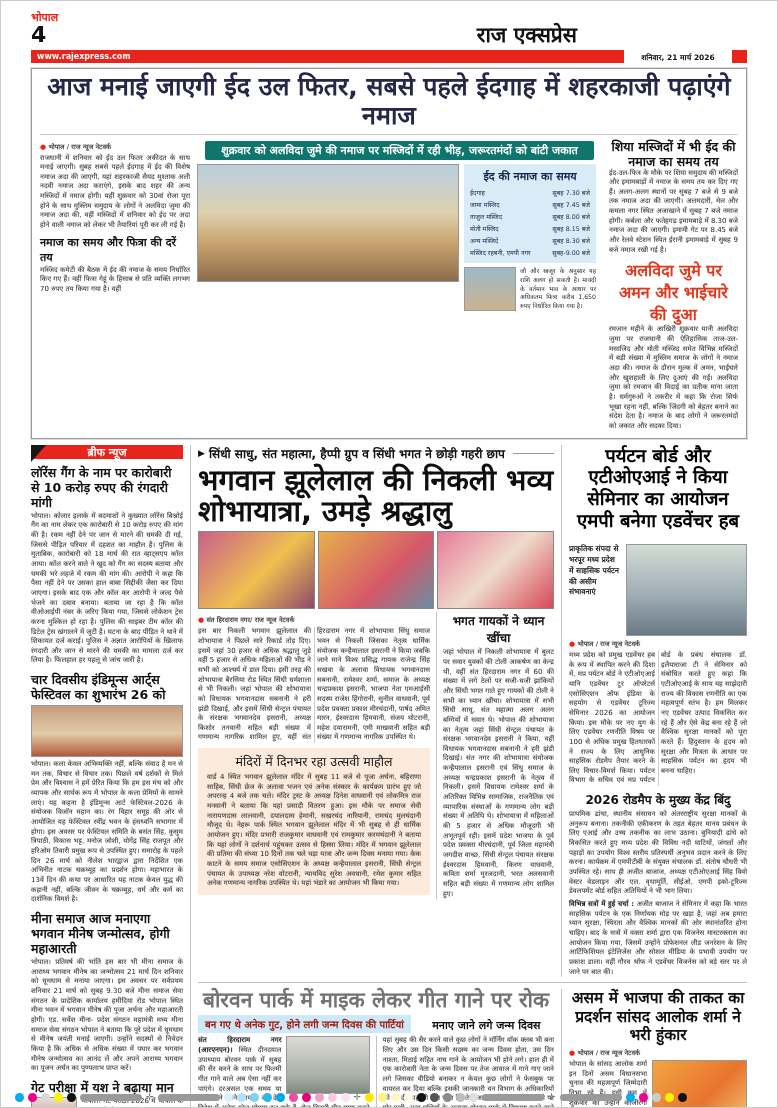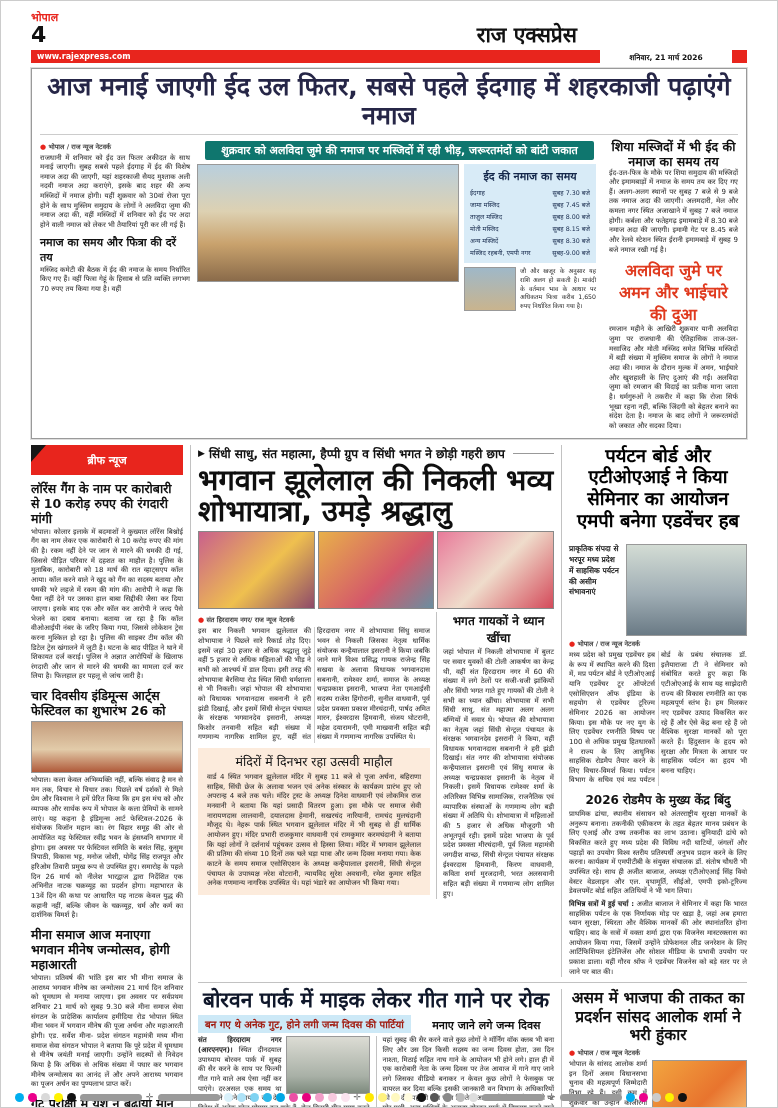--- a/index.html
+++ b/index.html
@@ -7,21 +7,21 @@
   body{width:778px;font-family:"DejaVu Sans",sans-serif}
   .page{width:778px;height:1108px;background:#fff;padding:6px 30px 0;overflow:hidden;position:relative;border:1px solid #ccc}
   
   .hdr{display:grid;grid-template-columns:90px 1fr 170px;align-items:end;padding-top:2px}
   .city{color:#e8251d;font-size:11px;font-weight:bold}
   .pageno{font-size:22px;font-weight:bold;color:#111;line-height:1}
   .masthead{font-size:38px;font-weight:bold;color:#111;text-align:center;line-height:1;letter-spacing:-1px}
   .brand{font-size:21px;font-weight:bold;color:#111;text-align:right;line-height:1}
   .redbar{display:flex;height:13px;margin-top:4px}
   .redbar .seg1{flex:1;background:#e8251d;color:#fff;font-size:8px;font-weight:bold;display:flex;align-items:center;padding:0 6px}
-  .redbar .gap{width:132px;background:#fff;color:#111;font-size:7.5px;font-weight:bold;display:flex;align-items:center;justify-content:center}
+  .redbar .gap{width:108px;background:#fff;color:#111;font-size:7.5px;font-weight:bold;display:flex;align-items:center;justify-content:center}
   .redbar .sq{width:15px;background:#e8251d}
   
   .bd{font-size:7px;line-height:1.38;text-align:justify;color:#1d1d1d}
   .byl{font-size:6.5px;font-weight:bold;color:#444;margin:3px 0}
   .byl .dot{color:#e8251d;font-size:7px}
   .vr{border-left:1px solid #c2c2c2}
   .hr{border-top:1px solid #c2c2c2;margin:5px 0}
   
   .lead{border:1px solid #9a9a9a;outline:1px solid #dedede;margin-top:5px;padding:4px 8px 6px}
   .lead-h{font-size:25px;font-weight:bold;color:#262647;text-align:center;line-height:1.15;border-bottom:1px solid #ccc;padding-bottom:3px}
@@ -41,21 +41,21 @@
   .smallcap{font-size:6.2px;line-height:1.4;color:#222;text-align:justify;flex:1}
   .lead-c3{flex:1}
   .shia-h{font-size:12.5px;font-weight:bold;color:#111;text-align:center;line-height:1.2}
   .alvida-h{font-size:16px;font-weight:bold;color:#e03a1e;text-align:center;margin-top:4px}
   .subh1{font-size:11px;font-weight:bold;color:#111;margin:3px 0 2px}
   
   .bodygrid{display:flex;gap:7px;margin-top:6px}
   .leftcol{width:152px}
   .rightarea{flex:1;min-width:0}
   
-  .brief-banner{position:relative;height:30px;background:#e8251d;color:#fff;font-size:11px;font-weight:bold;display:flex;align-items:center;justify-content:center}
+  .brief-banner{position:relative;height:14px;background:#e8251d;color:#fff;font-size:11px;font-weight:bold;display:flex;align-items:center;justify-content:center}
   .brief-banner:before{content:"";position:absolute;left:0;top:0;border-top:17px solid #181818;border-right:15px solid transparent}
   .bn-art{margin-top:6px}
   .bn-h{font-size:12.5px;font-weight:bold;color:#111;line-height:1.2;margin-bottom:2px}
   .ph-fest{width:100%;height:52px;background:linear-gradient(180deg,#c59d7d,#e2cba9 55%,#b05a3a);margin:3px 0}
   .ph-portrait{width:46px;height:58px;float:left;margin:0 4px 2px 0;background:linear-gradient(180deg,#e8e0d6,#b4574a 70%,#2e5c33)}
   
   .row1{display:flex;gap:7px}
   .jhul{width:356px}
   .kicker{display:flex;align-items:center;gap:4px;font-size:12px;font-weight:bold;color:#111}
   .kicker .arr{color:#111;font-size:9px}
@@ -78,21 +78,21 @@
   .tr-h{font-size:18.5px;font-weight:bold;color:#000000;text-align:center;line-height:1.18}
   .tr-row{display:flex;gap:5px;margin-top:12px}
   .standfirst{width:52px;font-size:7.5px;font-weight:bold;color:#222;line-height:1.45}
   .ph-sem{flex:1;height:92px;background:linear-gradient(180deg,#d3dcd4 0%,#9fadb4 55%,#68ura 100%);background:linear-gradient(180deg,#d3dcd4 0%,#9fadb4 55%,#6a7a85 100%)}
   .tr-2col{column-count:2;column-gap:6px;column-rule:1px solid #ccc;margin-top:3px}
   .road-h{font-size:12px;font-weight:bold;text-align:center;margin:5px 0 2px;color:#111}
   .runin{font-weight:bold}
   
   .row2{display:flex;gap:7px;margin-top:6px}
   .borwan{width:356px}
-  .bw-h{font-size:21px;font-weight:bold;color:#0f172a;text-align:center;line-height:1.1}
+  .bw-h{font-size:21px;font-weight:bold;color:#737373;text-align:center;line-height:1.1}
   .bw-sub{display:flex;gap:8px;align-items:center;margin:3px 0}
   .bw-hl{background:#cde9f7;color:#a11d12;font-size:10px;font-weight:bold;padding:2px 7px}
   .bw-b2h{flex:1;text-align:center;font-size:11px;font-weight:bold;color:#111}
   .bw-cols{display:flex;gap:6px}
   .bw-c{flex:1}
   .ph-borwan{width:84px;height:58px;float:right;margin:0 0 2px 4px;background:linear-gradient(180deg,#dcdcd4,#a8b0a6 70%,#7d8a7d)}
   
   .assam{flex:1;min-width:0}
   .as-h{font-size:15.5px;font-weight:bold;color:#101010;text-align:center;line-height:1.2}
   .as-row{display:flex;gap:5px;margin-top:3px}

